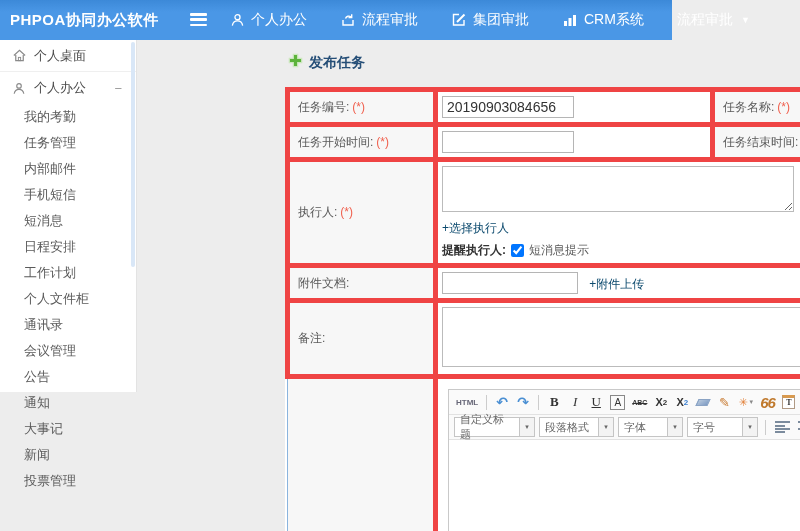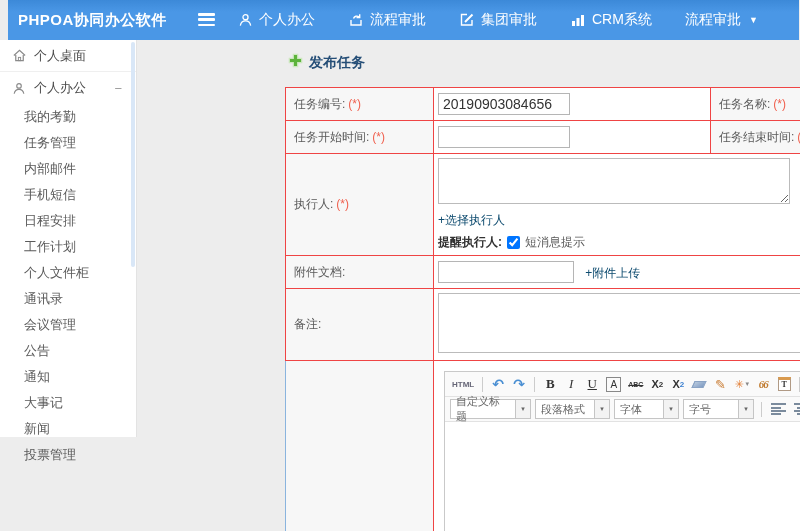--- a/index.html
+++ b/index.html
@@ -1,45 +1,45 @@
 <!DOCTYPE html>
 <html><head>
 <meta charset="utf-8">
 <style>
   * { margin:0; padding:0; box-sizing:border-box; }
   html,body { width:800px; height:531px; overflow:hidden; font-family:"Liberation Sans","DejaVu Sans",sans-serif; background:#ededed; }
 
   
-  .topbar { position:absolute; left:8px; top:0; width:791px; height:40px;
+  .topbar { position:absolute; left:0; top:0; width:672px; height:40px;
     background:linear-gradient(#3c89d8,#4a97e6 30%,#4a97e6); color:#fff; z-index:10; }
   .brand { position:absolute; left:10px; top:0; height:40px; line-height:40px; font-size:15px; font-weight:bold; letter-spacing:0.5px; }
   .burger { position:absolute; left:190px; top:13px; width:20px; height:14px; cursor:pointer; }
   .burger i { display:block; width:17px; height:2.5px; background:#fff; margin-bottom:2.8px; border-radius:1px; }
   .topnav { position:absolute; left:230px; top:0; height:40px; display:flex; align-items:center; gap:33px; }
   .topnav .nav-item { display:flex; align-items:center; gap:6px; font-size:14px; cursor:pointer; white-space:nowrap; }
   .topnav svg { display:block; }
   .caret-down { font-size:9px; margin-left:2px; }
 
   
-  .sidebar { position:absolute; left:0; top:40px; width:137px; height:397px; background:#fff; border-right:1px solid #e3e3e3; z-index:5; }
+  .sidebar { position:absolute; left:0; top:40px; width:137px; height:352px; background:#fff; border-right:1px solid #e3e3e3; z-index:5; }
   .side-scroll { position:absolute; right:1px; top:2px; width:4px; height:225px; background:#d9e7f7; border-radius:2px; }
   .side-item { position:relative; display:flex; align-items:center; font-size:13px; color:#4a4a4a; cursor:pointer; }
   .side-root { height:32px; padding-left:12px; }
   .side-root .s-icon { width:16px; margin-right:6px; display:flex; }
   .side-sub  { height:26px; padding-left:24px; color:#5a5a5a; }
   .divider-under { border-bottom:1px solid #efefef; }
   .indicator { position:absolute; right:14px; color:#999; font-size:13px; }
 
   
   .main { position:absolute; left:137px; top:40px; width:663px; height:491px; background:#ededed; overflow:hidden; }
   .page-title { position:absolute; left:151px; top:13px; display:flex; align-items:center; gap:6px; }
   .page-title .t-text { font-size:14px; font-weight:bold; color:#254e77; }
 
   table.form { position:absolute; left:148px; top:47px; width:760px; border-collapse:collapse; table-layout:fixed; background:#fff; }
-  table.form td { border:1px solid #ef4444; font-size:12px; color:#5a5a5a; }
+  table.form td { border:5px solid #ef4444; font-size:12px; color:#5a5a5a; }
   td.lbl { background:#f7f7f7; padding-left:8px; }
   td.inp { background:#fff; padding:4px 4px; vertical-align:middle; }
   .req { color:#f0614f; margin-left:3px; }
   input.text { height:22px; border:1px solid #b5b5b5; font-size:14px; color:#333; padding:1px 4px; font-family:inherit; }
   textarea.ta { border:1px solid #bbb; font-size:13px; color:#333; font-family:inherit; resize:both; }
   .link { color:#0c4a6e; font-size:12px; text-decoration:none; cursor:pointer; }
   .remind-row { display:flex; align-items:center; gap:5px; margin-top:5px; }
   .remind-lbl { font-weight:bold; color:#333; }
   .executor-cell .link { display:inline-block; margin-top:5px; }
 
@@ -58,21 +58,21 @@
   .u-b { font-family:"Liberation Serif","DejaVu Serif",serif; font-size:13px; text-decoration:underline; }
   .abox { border:1px solid #888; font-size:10px; width:15px; height:15px; line-height:13px; text-align:center; }
   .strike-b { font-size:7px; font-weight:bold; text-decoration:line-through; }
   .supsub { font-size:11px; font-weight:bold; }
   .supsub sup,.supsub sub { font-size:8px; }
   .sub-blue { color:#3a7fd0; }
   .eraser { width:12px; height:7px; background:linear-gradient(135deg,#b9c9dd,#7f9cc4); transform:skewX(-25deg); border:1px solid #8aa3c4; }
   .brush-g { font-size:13px; color:#c87a30; }
   .magic-g { font-size:11px; color:#e2813a; }
   .mini-caret { font-size:7px; color:#888; margin-left:2px; }
-  .quote-b { font-family:Liberation Serif, serif; font-weight:900; font-style:italic; color:#c07a2e; font-size:11px; letter-spacing:-1px; }
+  .quote-b { font-family:Liberation Sans, sans-serif; font-weight:900; font-style:italic; color:#c07a2e; font-size:15px; letter-spacing:-1px; }
   .paste-t { width:13px; height:14px; border:1px solid #b09a85; border-top:3px solid #d99a4e; background:#fff; font-family:"Liberation Serif","DejaVu Serif",serif; font-size:8px; font-weight:bold; text-align:center; line-height:10px; color:#333; }
   .dd { display:flex; align-items:stretch; border:1px solid #c5c5c5; background:#fff; height:20px; cursor:pointer; }
   .dd .txt { padding:0 5px; font-size:11px; color:#666; display:flex; align-items:center; }
   .dd .car { width:15px; border-left:1px solid #c5c5c5; background:#f3f3f3; color:#666; font-size:7px; display:flex; align-items:center; justify-content:center; }
   .al { width:15px; height:12px; cursor:pointer;
        background-image:linear-gradient(#7b8b9d,#7b8b9d),linear-gradient(#7b8b9d,#7b8b9d),linear-gradient(#7b8b9d,#7b8b9d),linear-gradient(#7b8b9d,#7b8b9d);
        background-repeat:no-repeat; background-size:15px 2px,10px 2px,15px 2px,10px 2px; }
   .al-left    { background-position:0 0,0 3.5px,0 7px,0 10px; }
   .al-center  { background-position:0 0,2.5px 3.5px,0 7px,2.5px 10px; }
   .ed-content { min-height:300px; background:#fff; }
@@ -161,20 +161,23 @@
   <div class="side-item side-sub">
       <span>任务管理</span>
     </div>
   <div class="side-item side-sub">
       <span>内部邮件</span>
     </div>
   <div class="side-item side-sub">
       <span>手机短信</span>
     </div>
   <div class="side-item side-sub">
+      <span>短消息</span>
+    </div>
+  <div class="side-item side-sub">
       <span>日程安排</span>
     </div>
   <div class="side-item side-sub">
       <span>工作计划</span>
     </div>
   <div class="side-item side-sub">
       <span>个人文件柜</span>
     </div>
   <div class="side-item side-sub">
       <span>通讯录</span>

